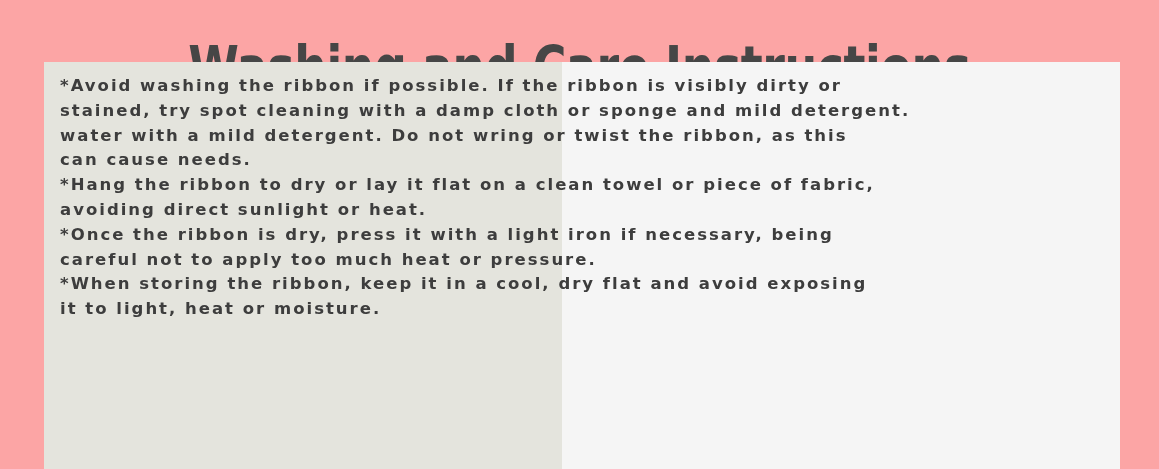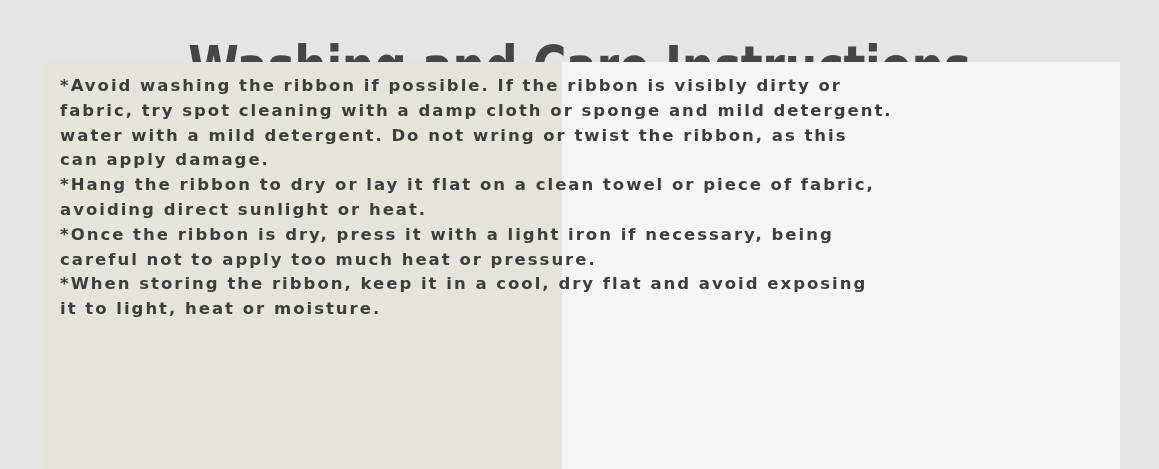--- a/index.html
+++ b/index.html
@@ -11,21 +11,21 @@
     width: 1159px;
     height: 469px;
     overflow: hidden;
     font-family: "Liberation Sans", sans-serif;
   }
 
   #poster {
     position: relative;
     width: 1159px;
     height: 469px;
-    background: #e5e5e5;
+    background: #fca5a5;
     overflow: hidden;
   }
 
   
   #title {
     position: absolute;
     left: 0;
     top: -2px;
     width: 1159px;
     text-align: center;
@@ -91,23 +91,23 @@
 <div id="poster">
 
   <h1 id="title">Washing and Care Instructions</h1>
 
   <div id="panel">
     <div class="panel-bg left"></div>
     <div class="panel-bg right"></div>
 
     <div id="instructions">
       <span class="line">*Avoid washing the ribbon if possible. If the ribbon is visibly dirty or</span>
-      <span class="line">fabric, try spot cleaning with a damp cloth or sponge and mild detergent.</span>
+      <span class="line">stained, try spot cleaning with a damp cloth or sponge and mild detergent.</span>
       <span class="line">water with a mild detergent. Do not wring or twist the ribbon, as this</span>
-      <span class="line">can apply damage.</span>
+      <span class="line">can cause needs.</span>
       <span class="line">*Hang the ribbon to dry or lay it flat on a clean towel or piece of fabric,</span>
       <span class="line">avoiding direct sunlight or heat.</span>
       <span class="line">*Once the ribbon is dry, press it with a light iron if necessary, being</span>
       <span class="line">careful not to apply too much heat or pressure.</span>
       <span class="line">*When storing the ribbon, keep it in a cool, dry flat and avoid exposing</span>
       <span class="line">it to light, heat or moisture.</span>
     </div>
   </div>
 
 </div>

